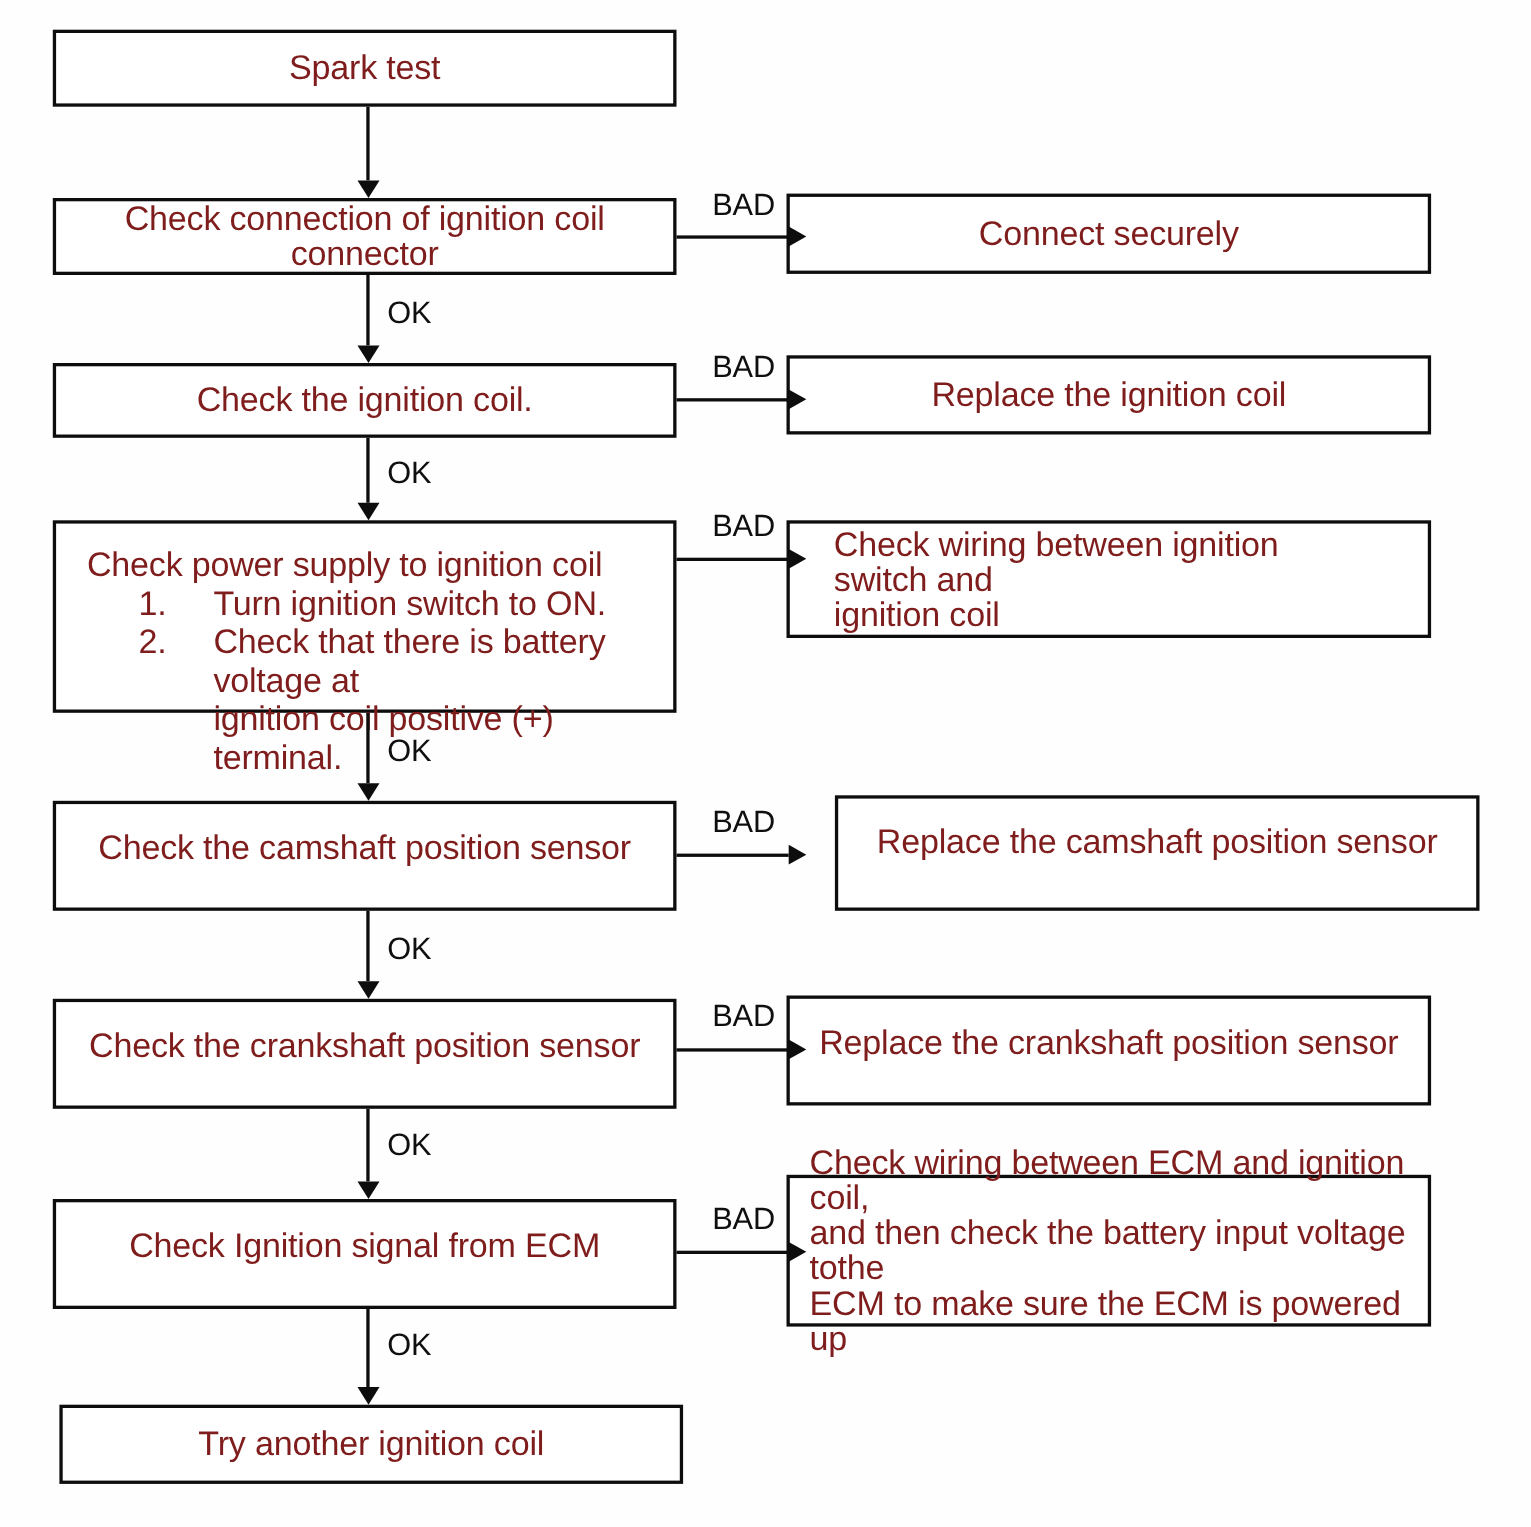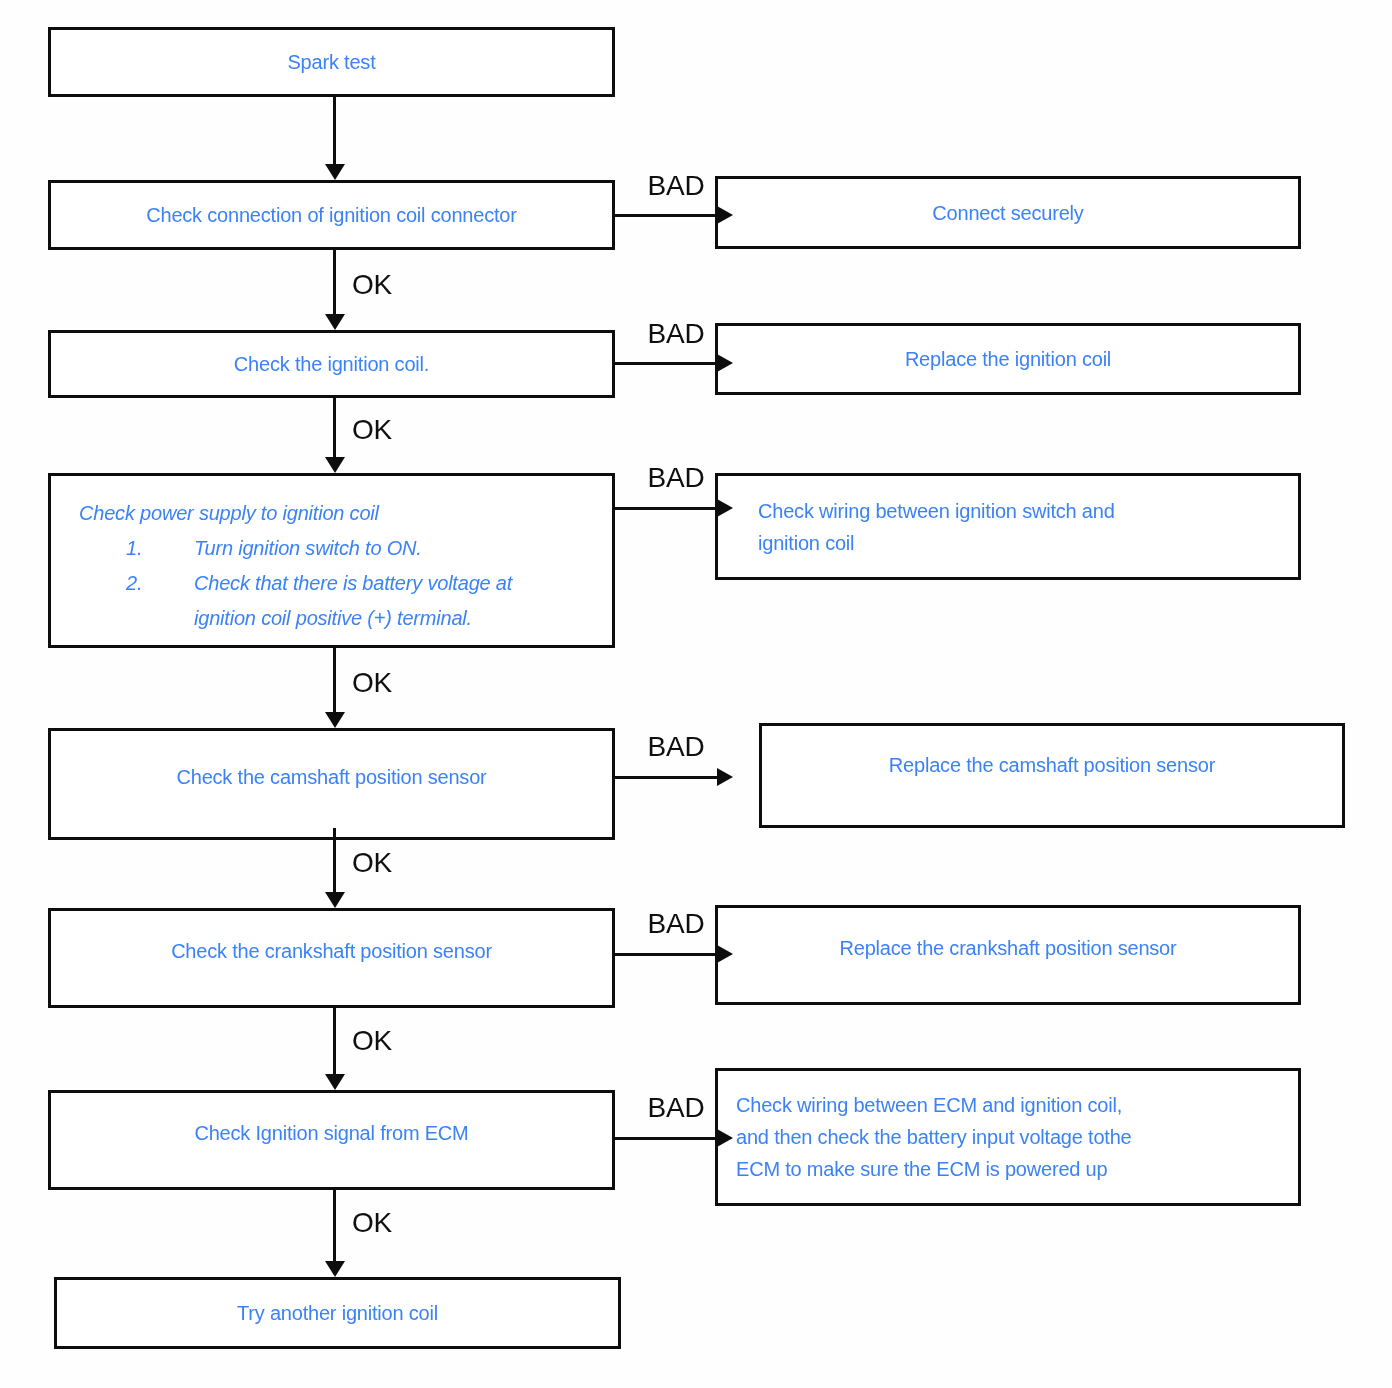--- a/index.html
+++ b/index.html
@@ -18,23 +18,23 @@
   }
   .box {
     position: absolute;
     box-sizing: border-box;
     background: #fff;
     border: 3px solid #0d0d0d;
     display: flex;
     align-items: center;
     justify-content: center;
     text-align: center;
-    font-size: 20px;
+    font-size: 31px;
     line-height: 32px;
-    color: #3b82f6;
+    color: #7f1d1d;
   }
   .left-col  { left: 48px;  width: 567px; }
   .right-col { left: 715px; width: 586px; }
   .align-left {
     justify-content: flex-start;
     text-align: left;
   }
   .prewrap { white-space: pre-line; }
   .lift14 { padding-bottom: 14px; }
   .lift22 { padding-bottom: 22px; margin-left: 44px; }
@@ -97,34 +97,34 @@
   </div>
 
   <div class="box left-col" style="top:180px; height:70px;">
     <span>Check connection of ignition coil connector</span>
   </div>
 
   <div class="box left-col" style="top:330px; height:68px;">
     <span>Check the ignition coil.</span>
   </div>
 
-  <div class="box left-col proc" style="top:473px; height:175px;font-style:italic;">
+  <div class="box left-col proc" style="top:473px; height:175px;">
     <span class="proc-title">Check power supply to ignition coil</span>
     <span class="proc-item">
       <span class="proc-num">1.</span>
       <span class="proc-text">Turn ignition switch to ON.</span>
     </span>
     <span class="proc-item">
       <span class="proc-num">2.</span>
       <span class="proc-text prewrap">Check that there is battery voltage at
 ignition coil positive (+) terminal.</span>
     </span>
   </div>
 
-  <div class="box left-col lift14" style="top:728px; height:112px;">
+  <div class="box left-col lift14" style="top:728px; height:100px;">
     <span>Check the camshaft position sensor</span>
   </div>
 
   <div class="box left-col lift14" style="top:908px; height:100px;">
     <span>Check the crankshaft position sensor</span>
   </div>
 
   <div class="box" style="left:54px; width:567px; top:1277px; height:72px;">
     <span>Try another ignition coil</span>
   </div>

